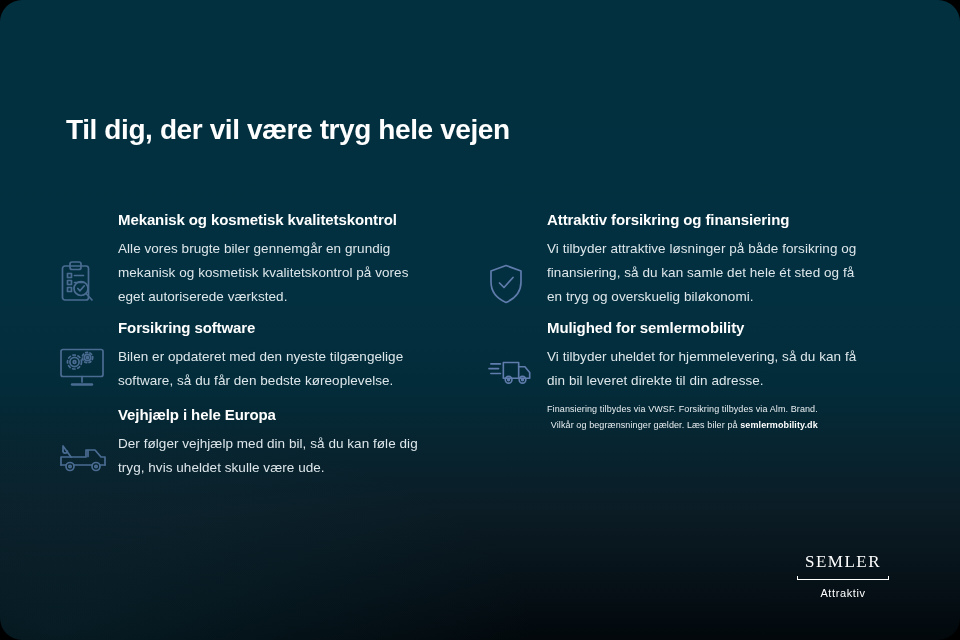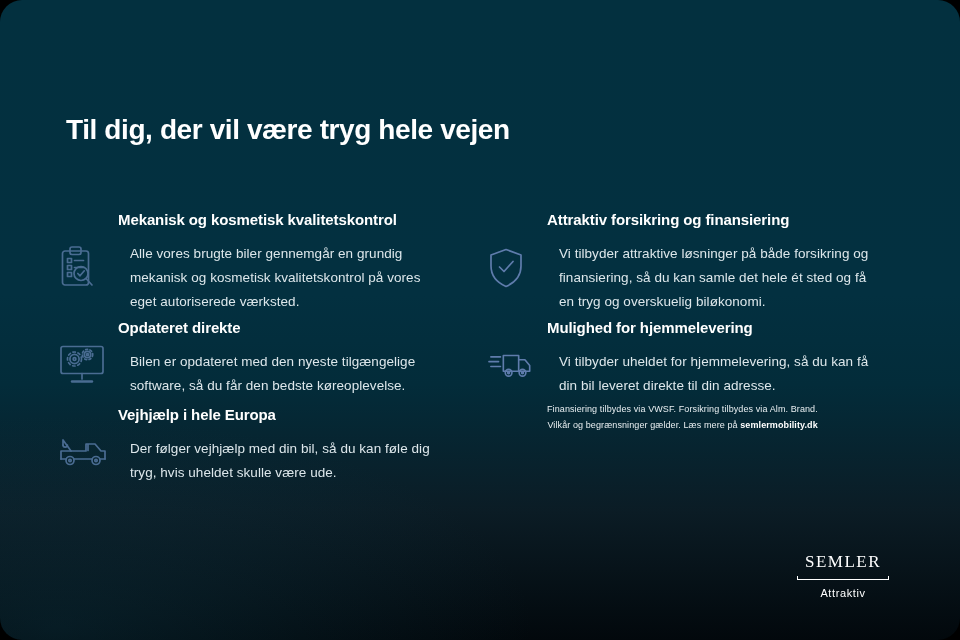--- a/index.html
+++ b/index.html
@@ -11,30 +11,30 @@
     background:
       radial-gradient(90% 60% at 6% 98%, rgba(16,70,88,0.30) 0%, rgba(16,70,88,0) 55%),
       linear-gradient(180deg,#03303F 0%,#033040 46%,#032C3A 60%,#0B1C25 80%,#02080C 100%);
     border-radius: 22px;
   }
   .page-title{
     position:absolute;left:66px;top:113px;margin:0;
     font-size:28px;font-weight:700;letter-spacing:-0.4px;
     color:#FFFFFF;line-height:34px;
   }
-  .feature{position:absolute;display:flex;align-items:center;}
+  .feature{position:absolute;display:flex;align-items:flex-end;}
   .feature .icon-box{flex:none;padding-top:2px;}
   .col-left .icon-box{width:60px;}
   .col-right .icon-box{width:59px;}
   .f-title{
     margin:0 0 7px;font-size:15px;font-weight:700;color:#FFFFFF;
     line-height:20px;letter-spacing:-0.1px;
   }
   .f-body{
-    margin:12px;font-size:13.5px;line-height:24px;color:#DDE7EB;
+    margin:0;font-size:13.5px;line-height:24px;color:#DDE7EB;
     white-space:pre-line;letter-spacing:0.05px;
   }
   .icon-left{stroke:#4A6C92;}
   .icon-right{stroke:#5F7CAC;}
   .icon-svg{fill:none;stroke-width:1.7;stroke-linecap:round;stroke-linejoin:round;}
   .disclaimer{
     position:absolute;left:547px;top:402px;
     font-size:9px;line-height:15.5px;color:#E8EEF1;letter-spacing:0.1px;text-align:right;
   }
   .disclaimer b{color:#FFFFFF;font-weight:700;}
@@ -89,21 +89,21 @@
         <path d="M14 39.5 H34" style="stroke-width:2.4"></path>
         <circle cx="16.5" cy="17" r="4.6"></circle>
         <circle cx="16.5" cy="17" r="7" stroke-dasharray="2.4 2.8"></circle>
         <circle cx="16.5" cy="17" r="1.4"></circle>
         <circle cx="29.5" cy="12.5" r="3.2"></circle>
         <circle cx="29.5" cy="12.5" r="5.2" stroke-dasharray="2 2.4"></circle>
         <circle cx="29.5" cy="12.5" r="1"></circle>
       </svg>
     </div>
     <div class="f-text">
-      <h3 class="f-title">Opdateret direkte</h3>
+      <h3 class="f-title">Forsikring software</h3>
       <p class="f-body">Bilen er opdateret med den nyeste tilgængelige
 software, så du får den bedste køreoplevelse.</p>
     </div>
   </div>
 
   <div class="feature col-left" style="left:58px;top:405px;width:420px;">
     <div class="icon-box">
       <svg class="icon-svg icon-left" width="50" height="36" viewBox="0 0 50 36" style="margin-top:3px">
         <path d="M13 17 L5 6 L5 11"></path>
         <path d="M5 11 a2.2 2.2 0 0 0 4.4 0"></path>
@@ -144,29 +144,29 @@
         <path d="M3 6.5 H13 M1 11.5 H11 M3 16.5 H13"></path>
         <path d="M16 21.5 V5 H32 V21.5 H16"></path>
         <path d="M32 9.5 H38.5 L43.5 15.5 V21.5 H32"></path>
         <circle cx="21.5" cy="23" r="3.5"></circle>
         <circle cx="21.5" cy="23" r="1"></circle>
         <circle cx="36" cy="23" r="3.5"></circle>
         <circle cx="36" cy="23" r="1"></circle>
       </svg>
     </div>
     <div class="f-text">
-      <h3 class="f-title">Mulighed for hjemmelevering</h3>
+      <h3 class="f-title">Mulighed for semlermobility</h3>
       <p class="f-body">Vi tilbyder uheldet for hjemmelevering, så du kan få
 din bil leveret direkte til din adresse.</p>
     </div>
   </div>
 
   <div class="disclaimer">
     <div>Finansiering tilbydes via VWSF. Forsikring tilbydes via Alm. Brand.</div>
-    <div><span>Vilkår og begrænsninger gælder. Læs mere på </span><b>semlermobility.dk</b></div>
+    <div><span>Vilkår og begrænsninger gælder. Læs biler på </span><b>semlermobility.dk</b></div>
   </div>
 
   <div class="logo">
     <div class="logo-word">SEMLER</div>
     <div class="logo-rule"></div>
     <div class="logo-sub">Attraktiv</div>
   </div>
 
 </div>
 

